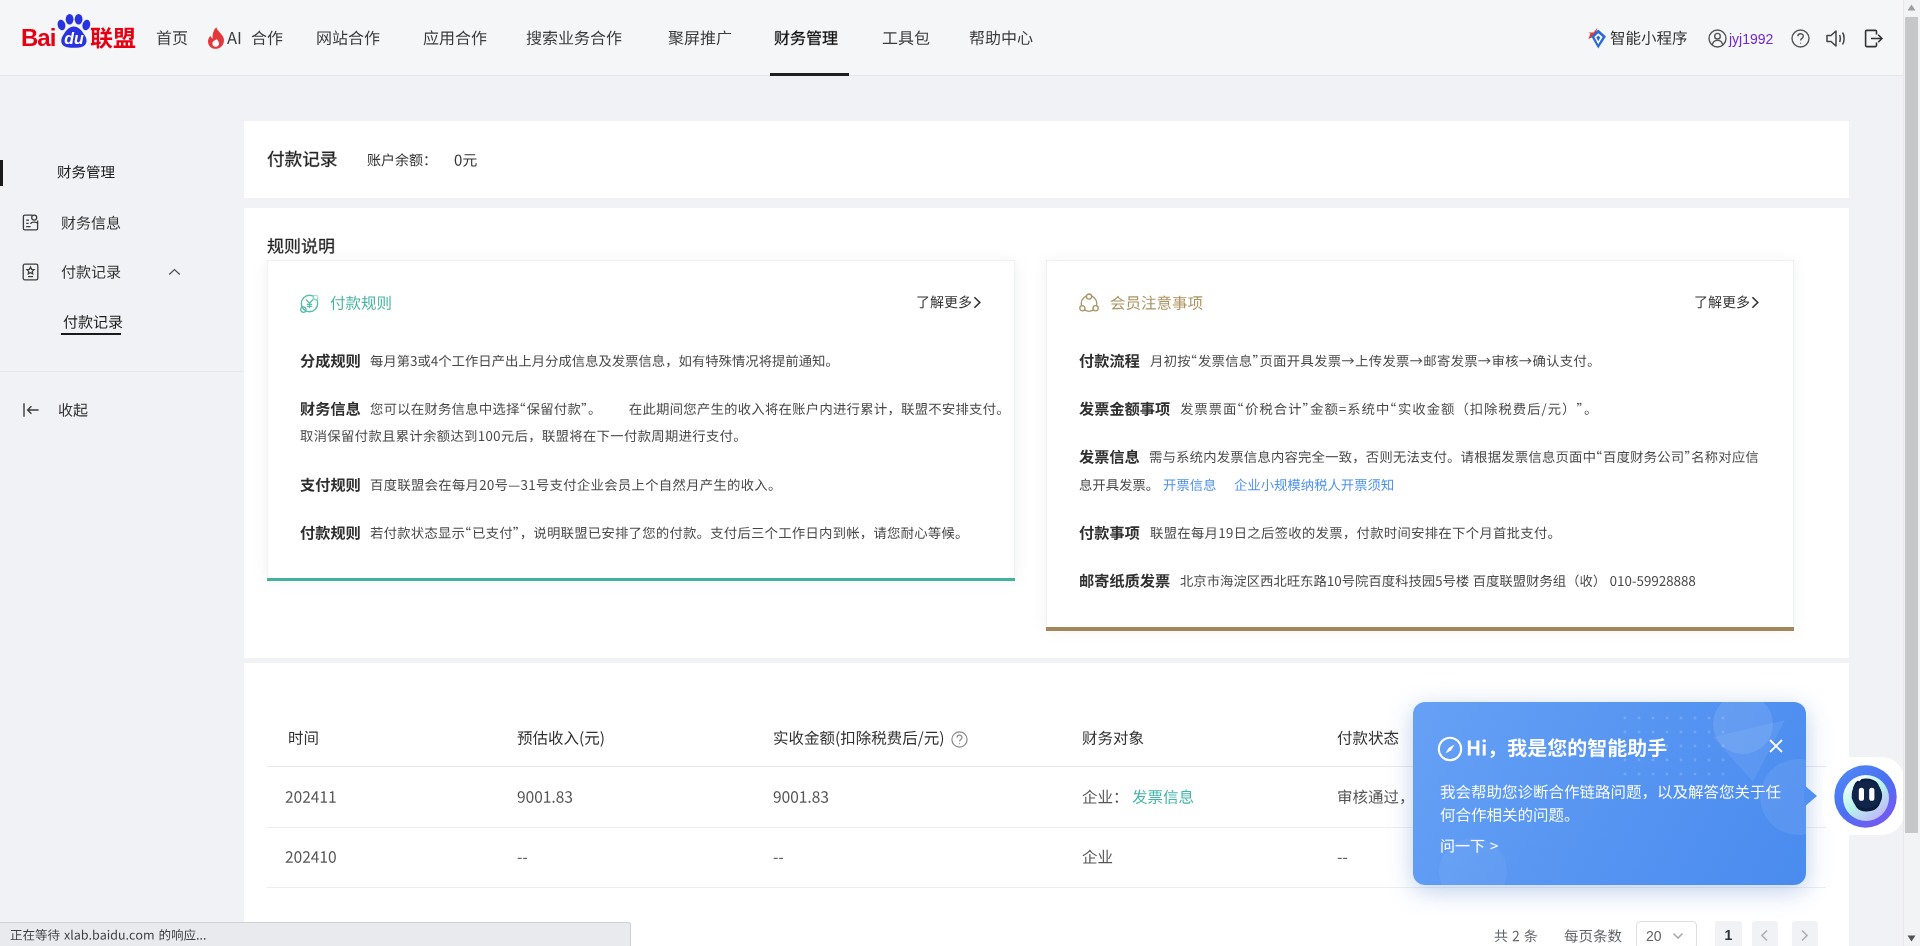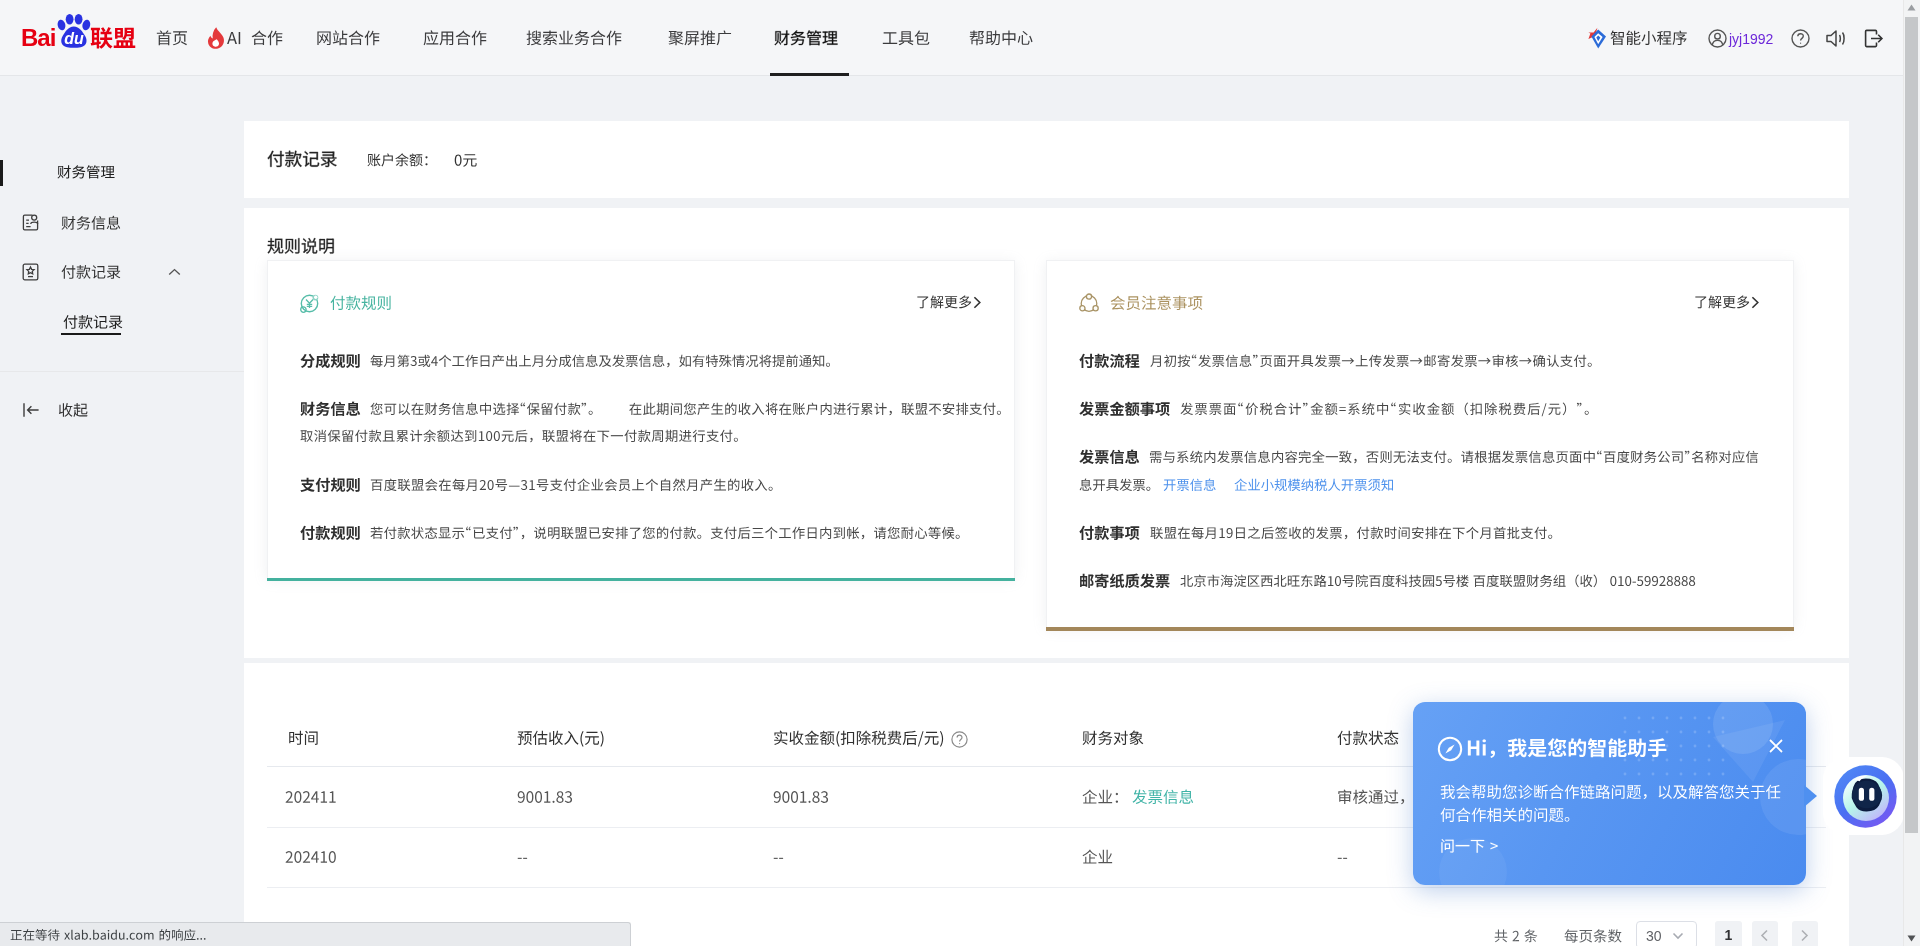--- a/index.html
+++ b/index.html
@@ -114,21 +114,21 @@
 <div class="abs" style="left:267px;top:766px;width:1559px;height:1px;background:#e6e9ee"></div>
 <div class="abs" style="left:267px;top:827px;width:1559px;height:1px;background:#eceef2"></div>
 <div class="abs" style="left:267px;top:887px;width:1559px;height:1px;background:#eceef2"></div>
 <svg class="abs" style="left:951px;top:731px" width="17" height="17" viewBox="0 0 17 17" fill="none" stroke="#8a8a8a" stroke-width="1.2">
   <circle cx="8.5" cy="8.5" r="7.6"></circle>
   <path d="M6.1 6.6 C6.1 3.4 11 3.5 11 6.4 C11 8.5 8.6 8.4 8.6 10.4"></path>
   <circle cx="8.6" cy="12.6" r="0.6" fill="#8a8a8a" stroke="none"></circle>
 </svg>
 
 <div class="abs" style="left:1636px;top:921px;width:61px;height:28px;background:#fff;border:1px solid #dcdfe6;border-radius:4px"></div>
-<div class="abs" style="left:1646px;top:928px;font:14px 'Liberation Sans';color:#606266">30</div>
+<div class="abs" style="left:1646px;top:928px;font:14px 'Liberation Sans';color:#606266">20</div>
 <svg class="abs" style="left:1672px;top:932px" width="12" height="8" viewBox="0 0 12 8" fill="none" stroke="#a8abb2" stroke-width="1.6">
       <path d="M1.5 1.5 L6 6 L10.5 1.5"></path>
     </svg>
 <div class="abs" style="left:1715px;top:921px;width:27px;height:28px;background:#f0f2f5;border-radius:3px;text-align:center;font:bold 14px 'Liberation Sans';color:#303133;line-height:28px">1</div>
 <div class="abs" style="left:1752px;top:921px;width:26px;height:28px;background:#f0f2f5;border-radius:3px"></div>
 <svg class="abs" style="left:1760px;top:929px" width="9" height="13" viewBox="0 0 9 13" fill="none" stroke="#aeb0b4" stroke-width="1.6">
       <path d="M7 1.5 L2 6.5 L7 11.5"></path>
     </svg>
 <div class="abs" style="left:1792px;top:921px;width:26px;height:28px;background:#f0f2f5;border-radius:3px"></div>
 <svg class="abs" style="left:1800px;top:929px" width="9" height="13" viewBox="0 0 9 13" fill="none" stroke="#aeb0b4" stroke-width="1.6">

